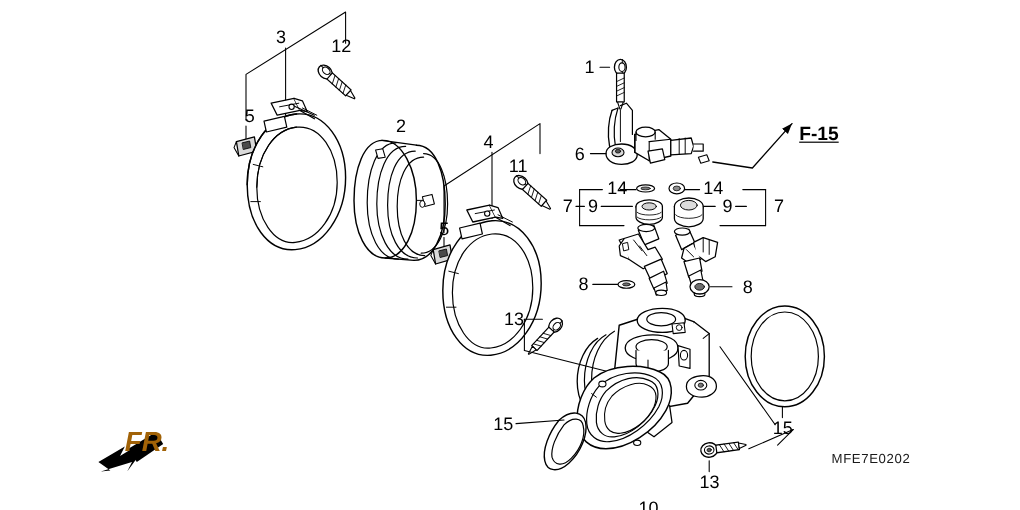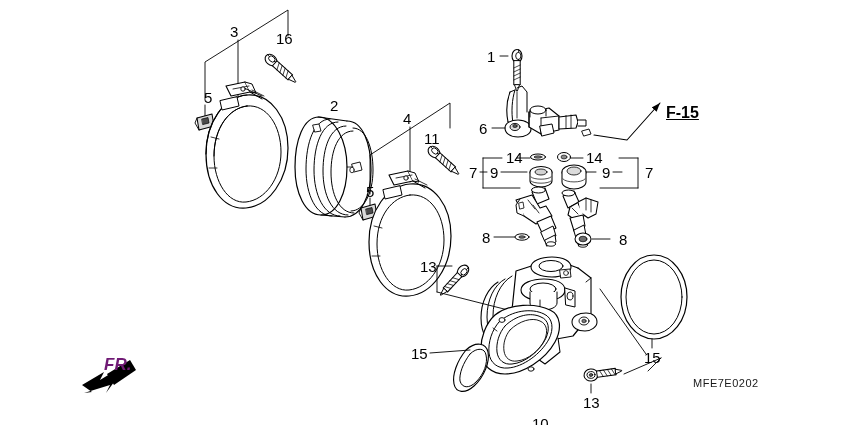--- a/index.html
+++ b/index.html
@@ -3,21 +3,21 @@
 <meta charset="utf-8">
 <style>
   html,body{margin:0;padding:0;background:#ffffff;}
   body{width:850px;height:425px;overflow:hidden;font-family:"Liberation Sans",sans-serif;}
   #stage{position:relative;width:850px;height:425px;background:#fff;}
   #art{position:absolute;left:0;top:0;width:850px;height:425px;}
   .lbl{position:absolute;font-family:"Liberation Sans",sans-serif;font-size:15px;color:#000;
        line-height:1;white-space:nowrap;}
   .lbl.big{font-size:16px;font-weight:bold;text-decoration:underline;}
   .pn{position:absolute;font-size:11px;letter-spacing:.5px;color:#1a1a1a;}
-  .frtxt{position:absolute;font-size:17px;font-weight:bold;font-style:italic;color:#701a75;}
+  .frtxt{position:absolute;font-size:23px;font-weight:bold;font-style:italic;color:#a16207;}
 </style>
 </head>
 <body>
 
 <div id="stage">
 
   <svg id="art" viewBox="0 0 850 425">
     <defs>
       <marker id="arrowend" markerWidth="9" markerHeight="9" refX="8" refY="3" orient="auto">
         <path d="M0,0 L8,3 L0,6 Z" fill="#000"></path>
@@ -374,21 +374,21 @@
 
       <g fill="#000" stroke="none">
         <path d="M128,363 L100,380 L104,372 L82,385 L92,392 L84,393 L110,385 L106,393 Z"></path>
         <path d="M130,360 L107,374 L114,385 L136,370 Z"></path>
       </g>
 
     </g>
   </svg>
 
   <div class="lbl" style="left:230px;top:24px;">3</div>
-  <div class="lbl" style="left:276px;top:31px;">16</div>
+  <div class="lbl" style="left:276px;top:31px;">12</div>
   <div class="lbl" style="left:204px;top:90px;">5</div>
   <div class="lbl" style="left:330px;top:98px;">2</div>
   <div class="lbl" style="left:403px;top:111px;">4</div>
   <div class="lbl" style="left:424px;top:131px;">11</div>
   <div class="lbl" style="left:366px;top:184px;">5</div>
   <div class="lbl" style="left:487px;top:49px;">1</div>
   <div class="lbl" style="left:479px;top:121px;">6</div>
   <div class="lbl big" style="left:666px;top:105px;">F-15</div>
   <div class="lbl" style="left:506px;top:150px;">14</div>
   <div class="lbl" style="left:586px;top:150px;">14</div>

